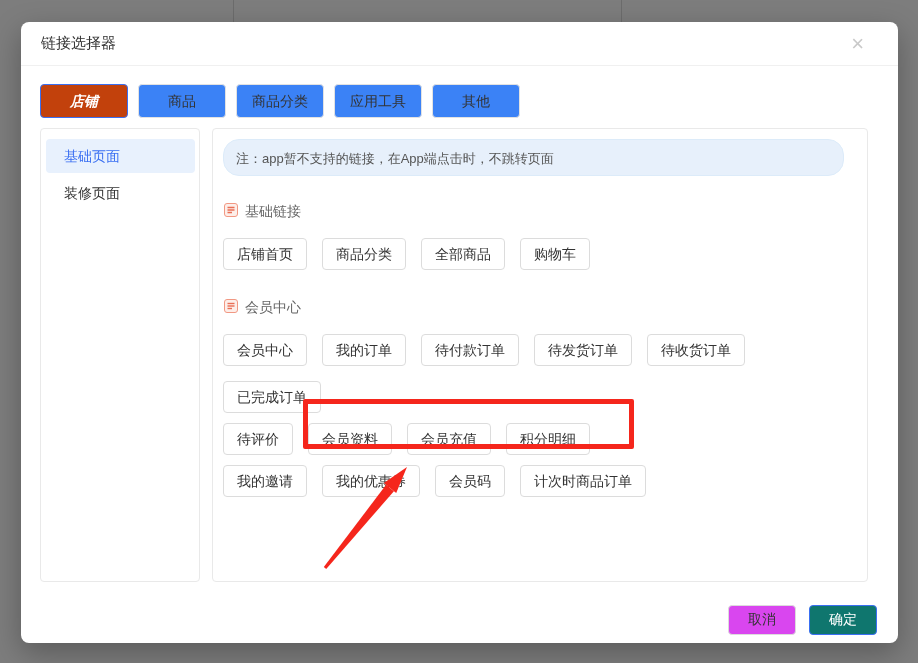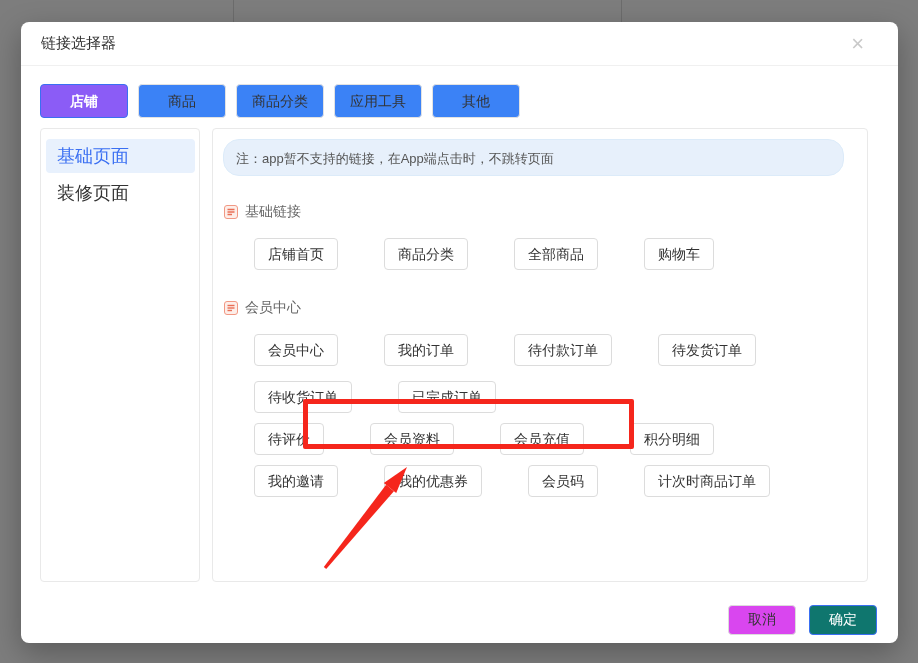--- a/index.html
+++ b/index.html
@@ -23,47 +23,47 @@
   }
   .modal-title{font-size:15px;color:#333;}
   .close{font-size:22px;line-height:1;color:#c9c9c9;cursor:pointer;margin-right:14px;user-select:none;}
 
   .tabs{display:flex;gap:10px;padding:18px 0 0 19px;}
   .tab{
     width:88px;height:34px;line-height:32px;text-align:center;
     border:1px solid #e2e2e2;border-radius:4px;background:#3b82f6;
     font-size:14px;color:#333;box-sizing:border-box;cursor:pointer;
   }
-  .tab.active{background:#8b5cf6;border-color:#3a6ff2;color:#fff;font-weight:bold;}
+  .tab.active{background:#c2410c;border-color:#3a6ff2;color:#fff;font-weight:bold;font-style:italic;}
 
   .body{display:flex;gap:12px;padding:10px 30px 0 19px;}
   .panel{height:454px;border:1px solid #e9e9e9;border-radius:4px;box-sizing:border-box;background:#fff;}
   .sidebar{width:160px;padding-top:10px;}
   .side-item{
-    height:34px;line-height:34px;margin:0 4px 3px 5px;padding-left:11px;
-    border-radius:4px;font-size:18px;color:#333;cursor:pointer;
+    height:34px;line-height:34px;margin:0 4px 3px 5px;padding-left:18px;
+    border-radius:4px;font-size:14px;color:#333;cursor:pointer;
   }
   .side-item.active{background:#e8f1fd;color:#3a6ff2;}
 
   .content{flex:1;padding:10px;overflow:hidden;}
   .notice{
     height:37px;line-height:37px;margin-right:13px;padding:0 12px;
     background:#e7f0fb;border:1px solid #dcebf9;border-radius:16px;
     font-size:13px;color:#555;box-sizing:border-box;white-space:nowrap;
   }
-  .section-header{display:flex;align-items:center;gap:7px;margin:29px 0 0 1px;}
+  .section-header{display:flex;gap:7px;margin:29px 0 0 1px;}
   .section-header:first-of-type{margin-top:27px;}
   .sec-icon{width:14px;height:14px;flex:0 0 auto;}
   .section-title{font-size:14px;color:#666;}
   .row{display:flex;gap:15px;margin-top:10px;flex-wrap:wrap;}
   .row.first{margin-top:17px;}
   .link-btn{
     height:32px;line-height:30px;padding:0 13px;background:#fff;
     border:1px solid #dcdcdc;border-radius:4px;font-size:14px;color:#333;
-    box-sizing:border-box;cursor:pointer;white-space:nowrap;margin-left:31px;
+    box-sizing:border-box;cursor:pointer;white-space:nowrap;
   }
 
   .footer{position:absolute;right:21px;bottom:8px;display:flex;gap:13px;}
   .btn{
     height:30px;padding:0 19px;border-radius:4px;font-size:14px;cursor:pointer;
     font-family:inherit;
   }
   .btn-cancel{background:#d946ef;border:1px solid #dcdcdc;color:#333;}
   .btn-confirm{background:#0f766e;border:1px solid #3a6ff2;color:#fff;}
 

